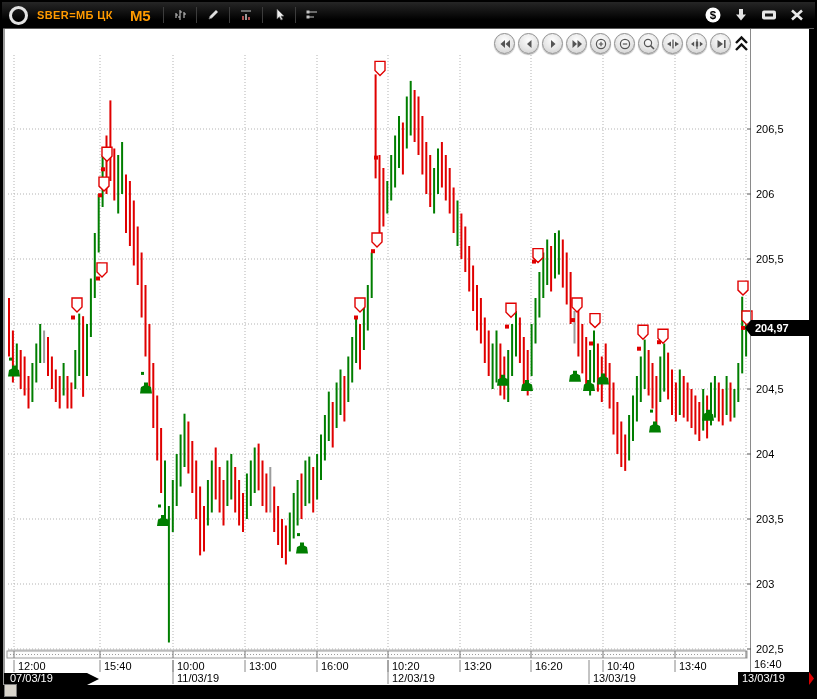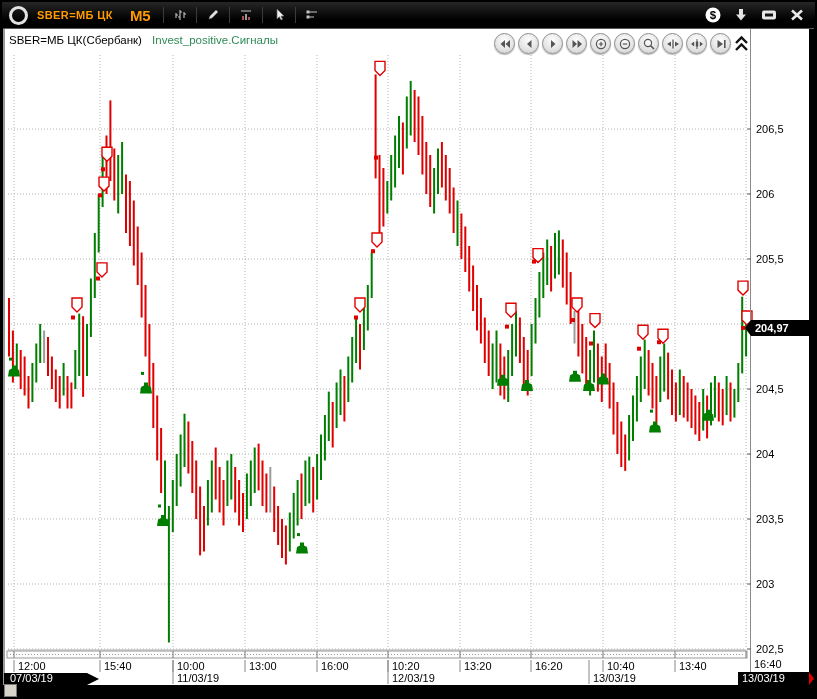--- a/index.html
+++ b/index.html
@@ -105,24 +105,20 @@
         </span>
         <span class="tb-ico">
           <svg width="16" height="16" viewBox="0 0 16 16">
             <path d="M3 3.5 13 12.5M13 3.5 3 12.5" stroke="#e8e8e8" stroke-width="2.6"></path>
           </svg>
         </span>
       </span>
   </div>
 
   <div id="panel">
-    <div id="hdr">
-      <span>SBER=МБ ЦК(Сбербанк)</span>
-      <span class="sig">Invest_positive.Сигналы</span>
-    </div>
     <div id="nav-row">
         <button class="navbtn">
           <svg width="14" height="14" viewBox="0 0 14 14">
             <path d="M7 3 2.5 7 7 11zM12 3 7.5 7l4.5 4z" fill="#555"></path>
           </svg>
         </button>
         <button class="navbtn">
           <svg width="14" height="14" viewBox="0 0 14 14">
             <path d="M9.5 3 5 7l4.5 4z" fill="#555"></path>
           </svg>

